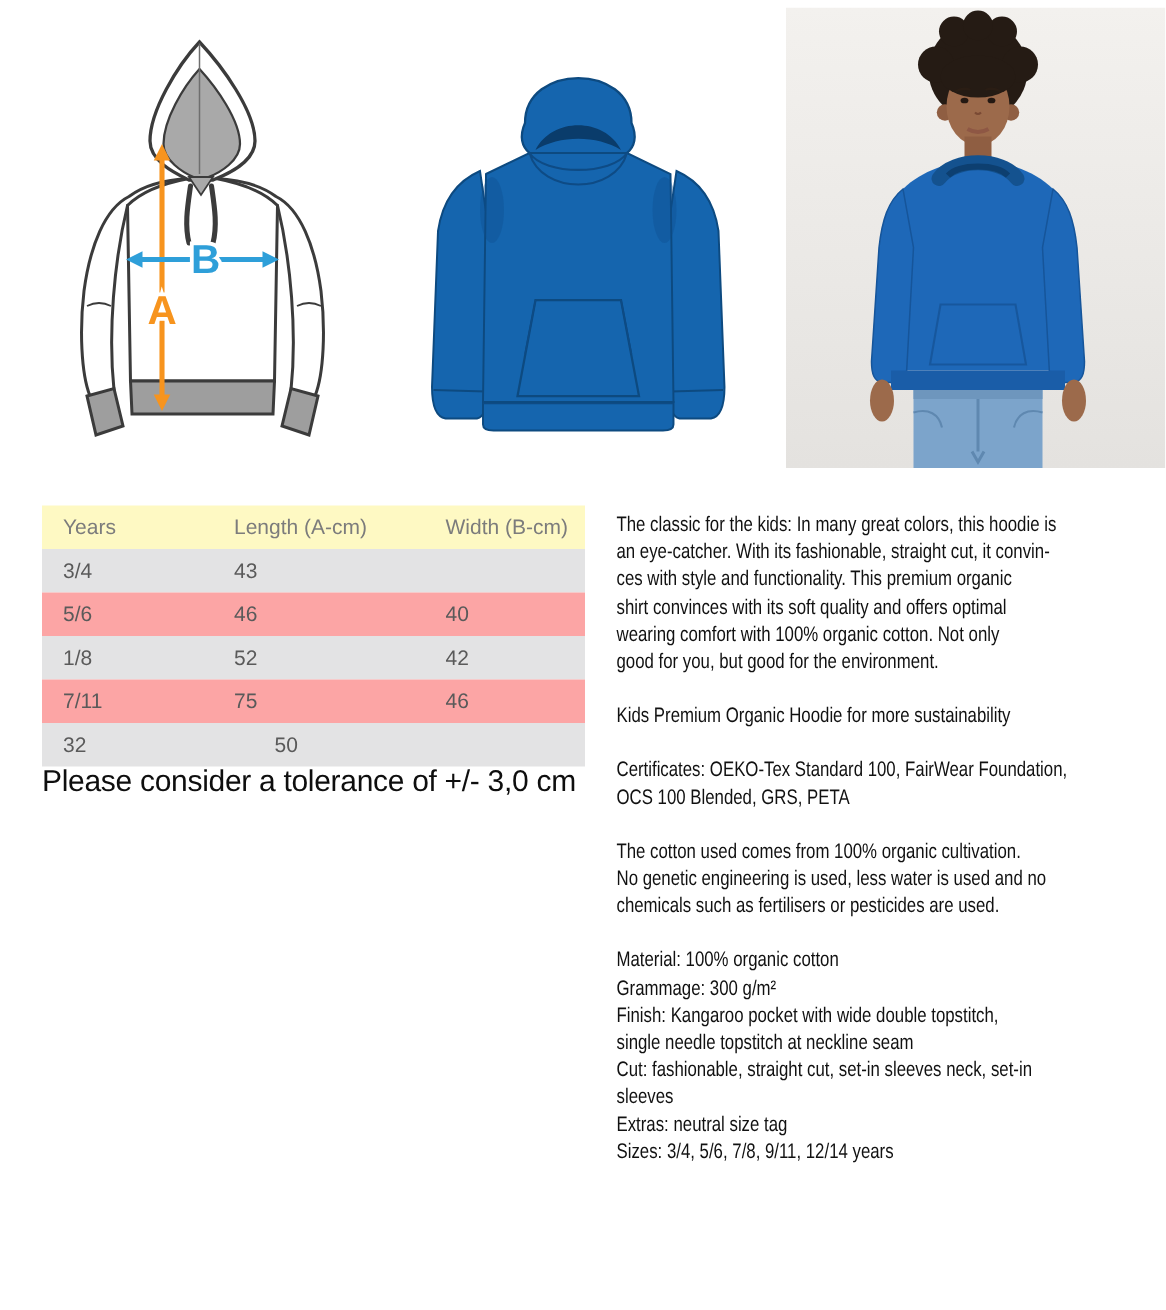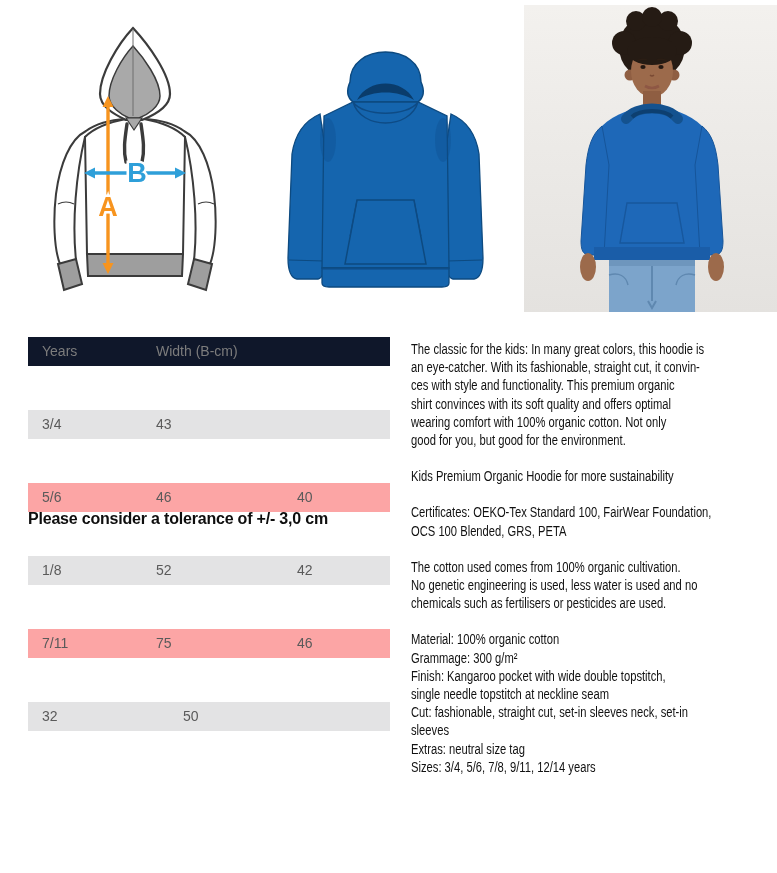--- a/index.html
+++ b/index.html
@@ -6,30 +6,30 @@
   body{font-family:"Liberation Sans", sans-serif; width:777px; height:873px; position:relative; overflow:hidden;}
   .abs{position:absolute;}
 
   
   .diagram-wrap{left:30px; top:12px; width:212px; height:288px;}
   .product-wrap{left:258px; top:20px; width:255px; height:280px;}
   .model-wrap{left:524px; top:5px; width:253px; height:307px;}
 
   
   .size-table{left:28px; top:337px; width:362px; font-size:14px; color:#5a5a5a;}
-  .size-table .hrow{display:flex; background:#0f172a; color:#7c7c7c;}
-  .size-table .row{display:flex;margin-top:44px;}
+  .size-table .hrow{display:flex; background:#fef9c3; color:#7c7c7c;}
+  .size-table .row{display:flex;}
   .size-table .row.dark{background:#e3e3e4;}
   .size-table .row.light{background:#fca5a5;}
   .size-table .c{box-sizing:border-box; padding:6px 0 6px 14px; height:29px; line-height:17px;}
   .size-table .c0{width:114px;}
   .size-table .c1{width:141px;}
   .size-table .c2{width:107px;}
 
-  .tolerance{left:28px; top:510px; font-size:16px; color:#0e0e0e; letter-spacing:-0.2px;font-weight:bold;}
+  .tolerance{left:28px; top:510px; font-size:20px; color:#0e0e0e; letter-spacing:-0.2px;}
 
   
   .desc{left:411px; top:340px; width:460px; color:#111;
         font-size:14px; line-height:18.2px;
         transform:scaleX(0.80); transform-origin:left top;}
   .desc .para{white-space:pre-line; margin:0 0 18px 0;}
 
   svg text{font-family:"Liberation Sans", sans-serif;}
 </style>
 </head>
@@ -162,20 +162,21 @@
         <path d="M124,296 L128,303 L132,296" fill="none" stroke="#5F88B0" stroke-width="2"></path>
         <path d="M85,270 C95,267 102,271 104,280" fill="none" stroke="#5F88B0" stroke-width="1.4"></path>
         <path d="M171,270 C161,267 154,271 152,280" fill="none" stroke="#5F88B0" stroke-width="1.4"></path>
       </g>
     </svg>
   </div>
 
   <div class="abs size-table">
     <div class="hrow">
       <span class="c c0">Years</span>
+      <span class="c c1">Length (A-cm)</span>
       <span class="c c2">Width (B-cm)</span>
     </div>
     <div>
 
     <div class="row dark">
         <span class="c c0">3/4</span>
         <span class="c c1">43</span>
       </div>
         <div class="row light">
         <span class="c c0">5/6</span>

